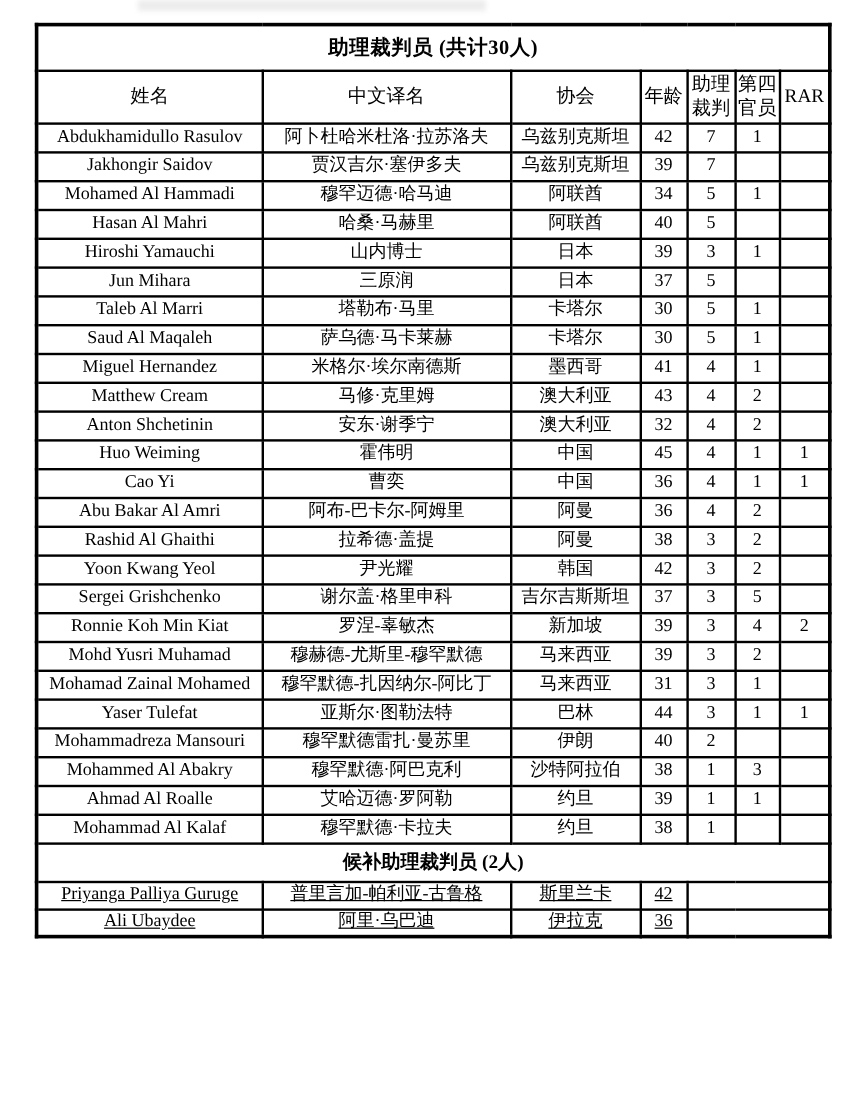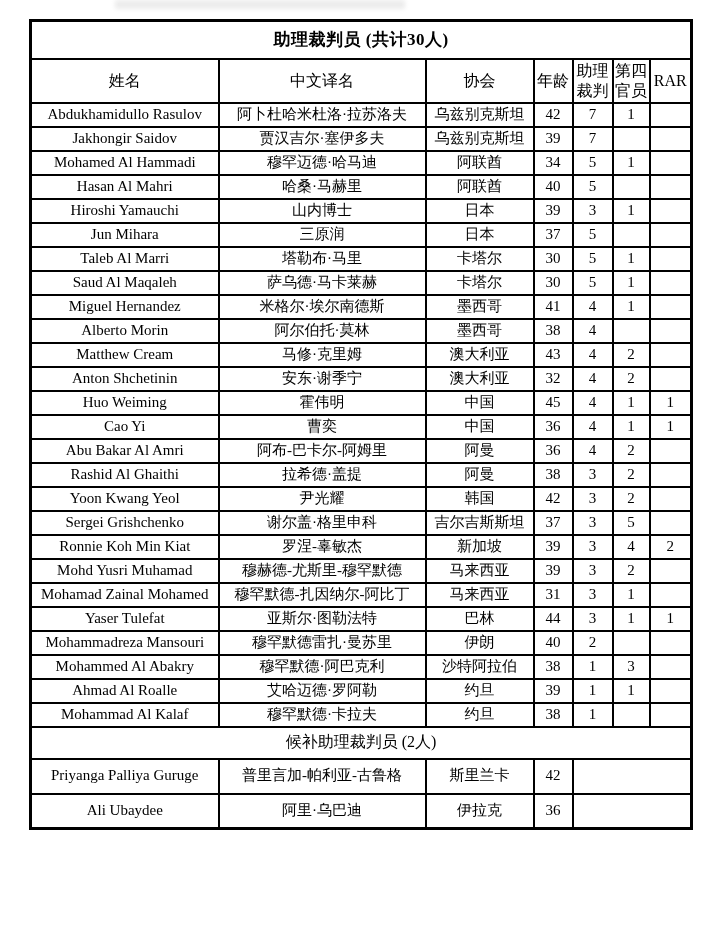--- a/index.html
+++ b/index.html
@@ -64,24 +64,25 @@
     height: 24px;
   }
   tr.data-row td {
     font-size: 15px;
     line-height: 1.05;
     white-space: nowrap;
   }
   tr.section-row td {
     height: 32px;
     font-size: 16px;
-    font-weight: normal;
+    font-weight: bold;
   }
   tr.sub-row {
-    height: 35px;
+    height: 23px;
+    text-decoration: underline;
   }
   tr.sub-row td {
     font-size: 15px;
     line-height: 1.05;
     white-space: nowrap;
   }
 </style>
 </head>
 <body>
 
@@ -188,29 +189,20 @@
         <tr class="data-row">
           <td>Miguel Hernandez</td>
           <td>米格尔·埃尔南德斯</td>
           <td>墨西哥</td>
           <td>41</td>
           <td>4</td>
           <td>1</td>
           <td></td>
         </tr>
         <tr class="data-row">
-          <td>Alberto Morin</td>
-          <td>阿尔伯托·莫林</td>
-          <td>墨西哥</td>
-          <td>38</td>
-          <td>4</td>
-          <td></td>
-          <td></td>
-        </tr>
-        <tr class="data-row">
           <td>Matthew Cream</td>
           <td>马修·克里姆</td>
           <td>澳大利亚</td>
           <td>43</td>
           <td>4</td>
           <td>2</td>
           <td></td>
         </tr>
         <tr class="data-row">
           <td>Anton Shchetinin</td>

